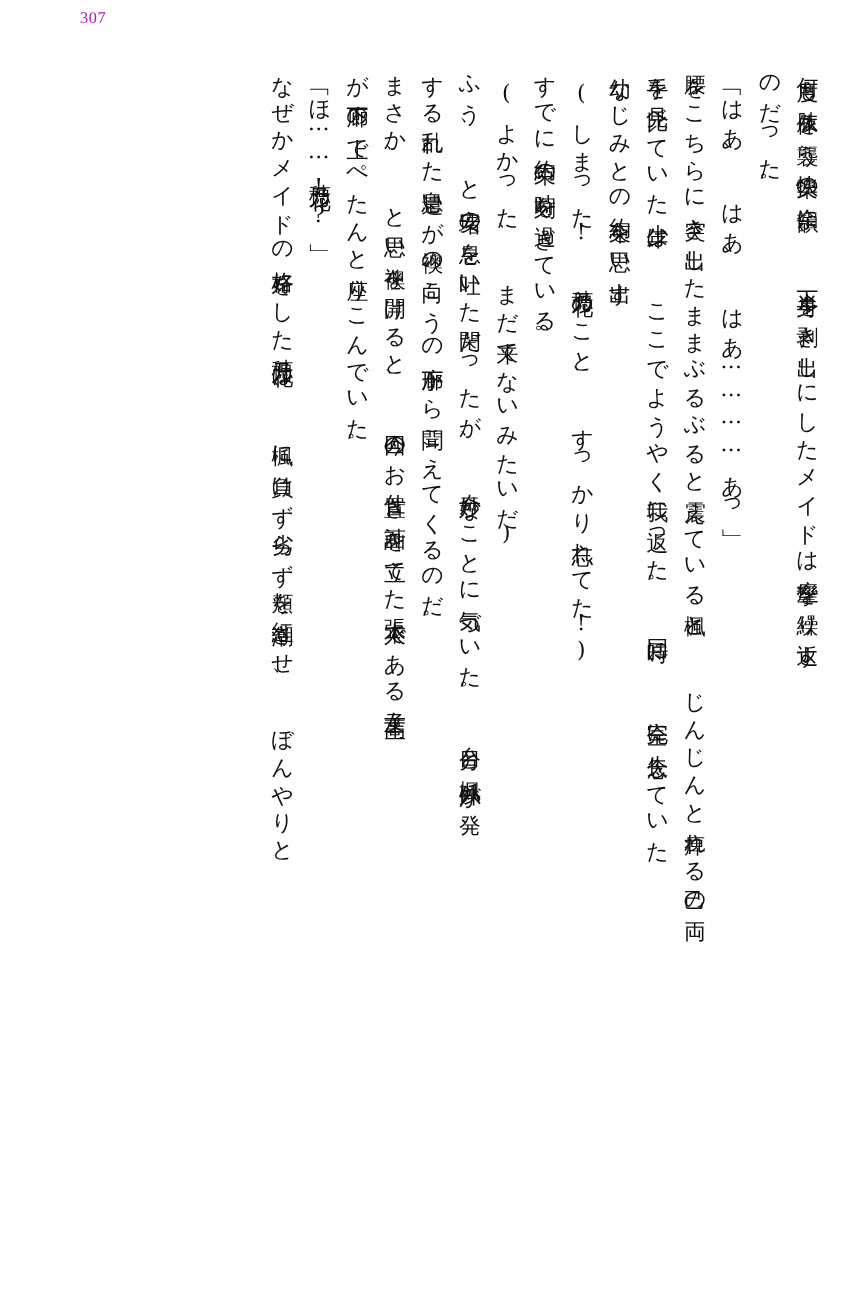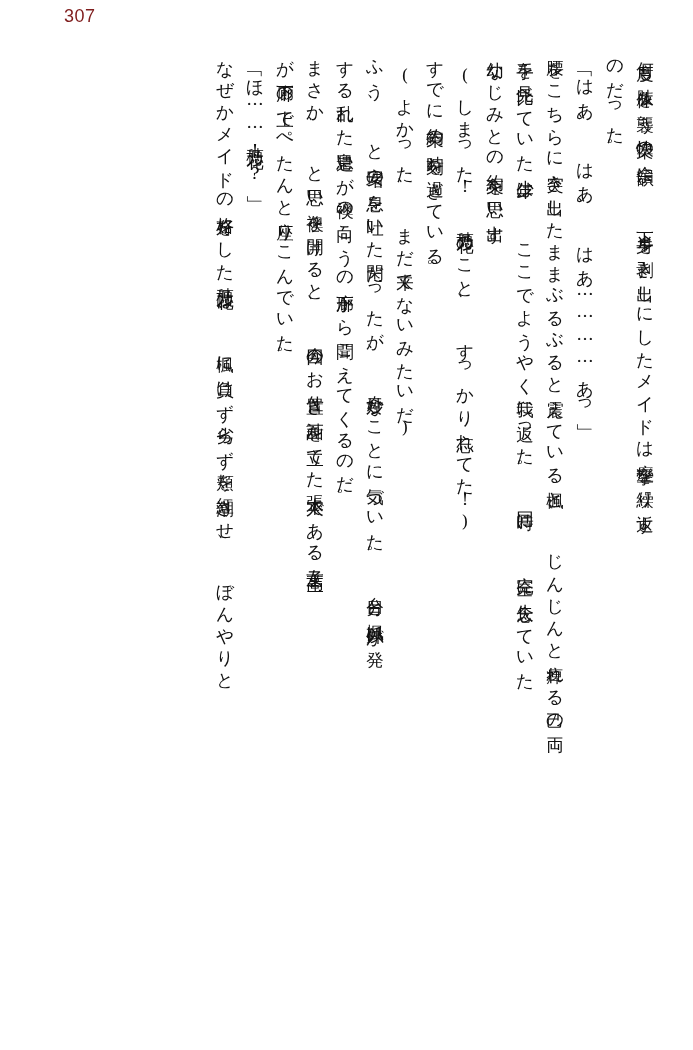--- a/index.html
+++ b/index.html
@@ -20,24 +20,24 @@
     width: 693px;
     height: 1050px;
     background: #ffffff;
     box-sizing: border-box;
   }
 
   .page-number {
     position: absolute;
     top: 6px;
     left: 64px;
-    font-size: 18px;
+    font-size: 13px;
     letter-spacing: 0.5px;
-    font-family: Liberation Sans, sans-serif;
-    color: #7f1d1d;
+    font-family: Liberation Serif, serif;
+    color: #a21caf;
   }
 
   .text-body {
     position: absolute;
     top: 48px;
     right: 40px;
     bottom: 36px;
     left: 28px;
     display: flex;
     flex-direction: row-reverse;

